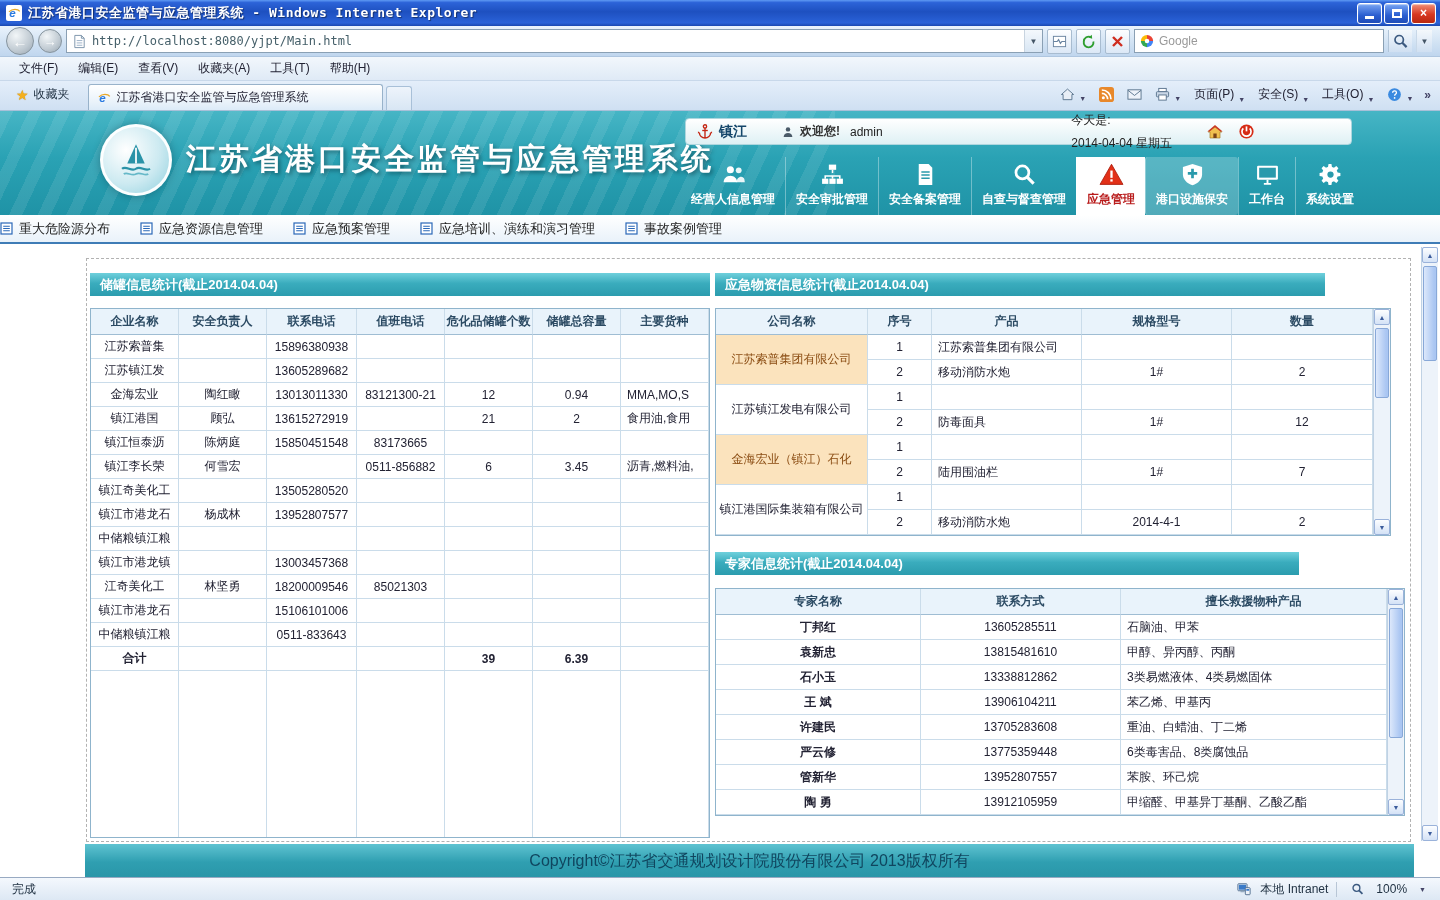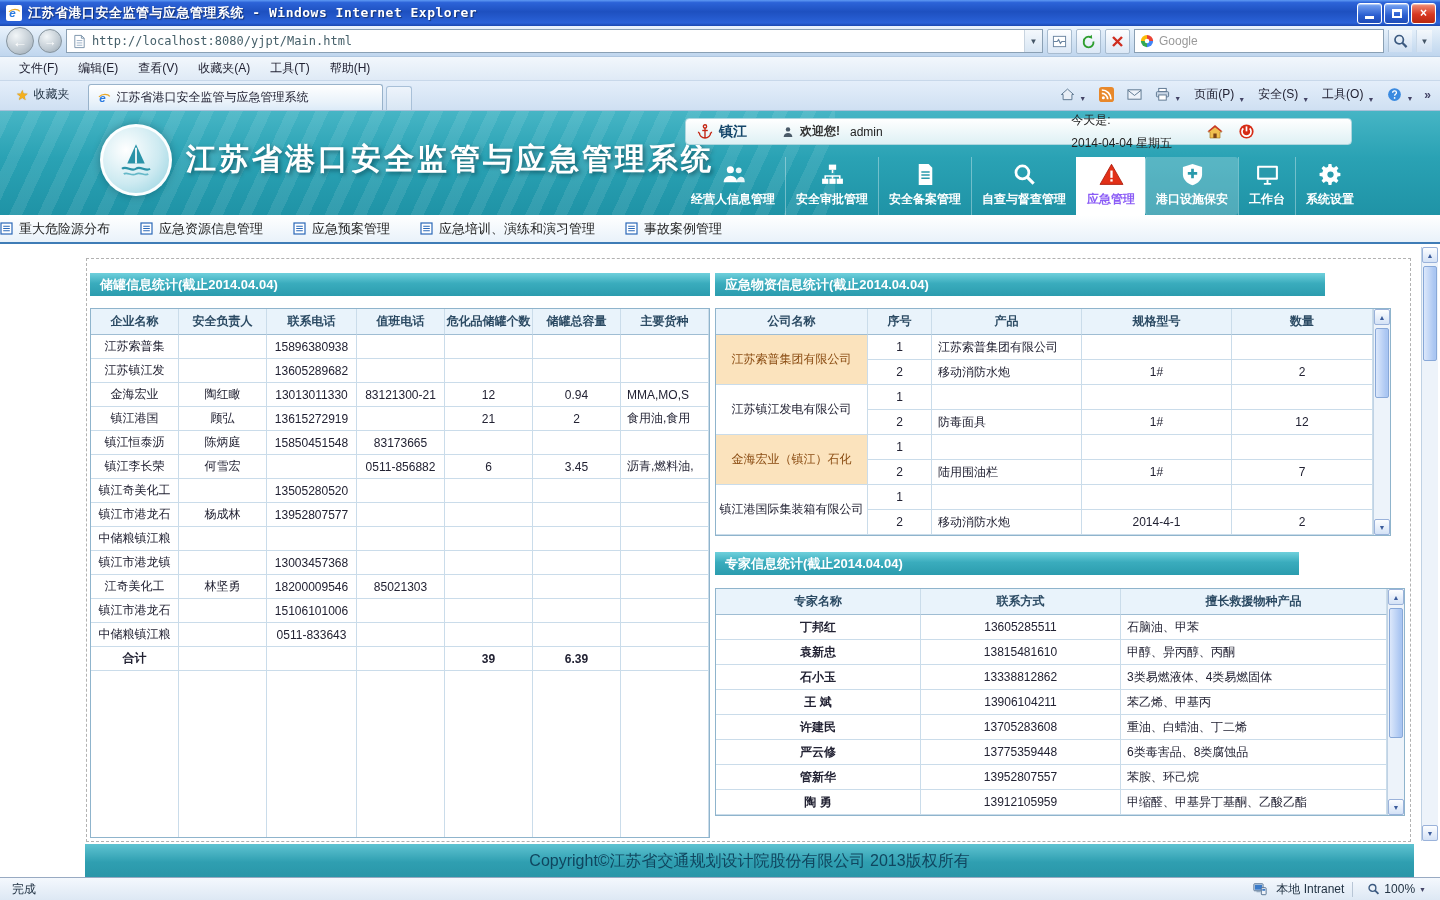--- a/index.html
+++ b/index.html
@@ -70,21 +70,21 @@
   .ub-date { margin-left:auto; display:flex; gap:6px; color:#222;flex-direction:column; }
   .ub-home { width:18px; height:18px; margin-left:34px; cursor:pointer; flex:none; }
   .ub-power { width:17px; height:17px; margin-left:14px; margin-right:86px; cursor:pointer; flex:none; }
 
   .main-nav { position:absolute; right:76px; bottom:0; display:flex; align-items:stretch; height:58px; }
   .nav-item { display:flex; flex-direction:column; align-items:center; justify-content:flex-end; padding:5px 10px 7px; gap:4px; cursor:pointer; }
   .nav-item + .nav-item { border-left:1px solid rgba(255,255,255,.35); }
   .nav-icon { width:25px; height:25px; }
   .nav-label { font-size:12px; font-weight:bold; color:#fff; white-space:nowrap; }
   .nav-item.active { background:#fff; }
-  .nav-item.active .nav-label { color:#8b5cf6; }
+  .nav-item.active .nav-label { color:#b91c1c; }
   .nav-item.boxed { background:rgba(255,255,255,.22); border-radius:3px; }
 
   .subnav { height:29px; background:linear-gradient(180deg,#ffffff,#e9f2fa); border-bottom:2px solid #3f7cb6; display:flex; align-items:center; justify-content:flex-start; gap:30px; padding-right:100px; }
   .subnav-item { display:flex; align-items:center; gap:6px; color:#222; font-size:13px; cursor:pointer; }
   .subnav-icon { width:13px; height:13px; flex:none; }
 
   .content { position:relative; height:600px; background:#fff; }
   .dashed-border { position:absolute; left:86px; top:14px; width:1325px; height:584px; border:1px dashed #b2b2b2; pointer-events:none; }
 
   .panel-title { position:absolute; height:23px; line-height:23px; padding-left:10px; color:#fff; font-weight:bold; font-size:13px;
@@ -121,21 +121,21 @@
   #page-thumb { height:95px; }
   #page-scroll { position:absolute; right:2px; top:3px; width:17px; height:594px; }
 
   .page-footer { height:33px; margin:0 26px 0 85px; background:linear-gradient(180deg,#5fc3d1,#2f9fb1 55%,#2a96a8); text-align:center; line-height:33px; color:#10465f; font-size:16px; }
 
   
   .statusbar { height:23px; background:linear-gradient(180deg,#f4f8fd,#dde8f4); border-top:1px solid #98aac2; display:flex; align-items:center; padding:0 8px; gap:8px; color:#234; }
   .status-left { flex:1; padding-left:4px; }
   .sep { width:1px; height:15px; background:#b8c6d6; }
   .st-ic { width:16px; height:14px; }
-  .zoom { display:flex; align-items:center; gap:4px; padding:1px 6px; cursor:pointer; }
+  .zoom { display:flex; align-items:center; gap:12px; padding:1px 6px; cursor:pointer; }
   .zoom .dd { font-size:7px; }
 </style>
 </head>
 <body>
 
 <div>
 
   <div class="titlebar">
     <span class="tb-icon">
         <svg viewBox="0 0 18 18">

